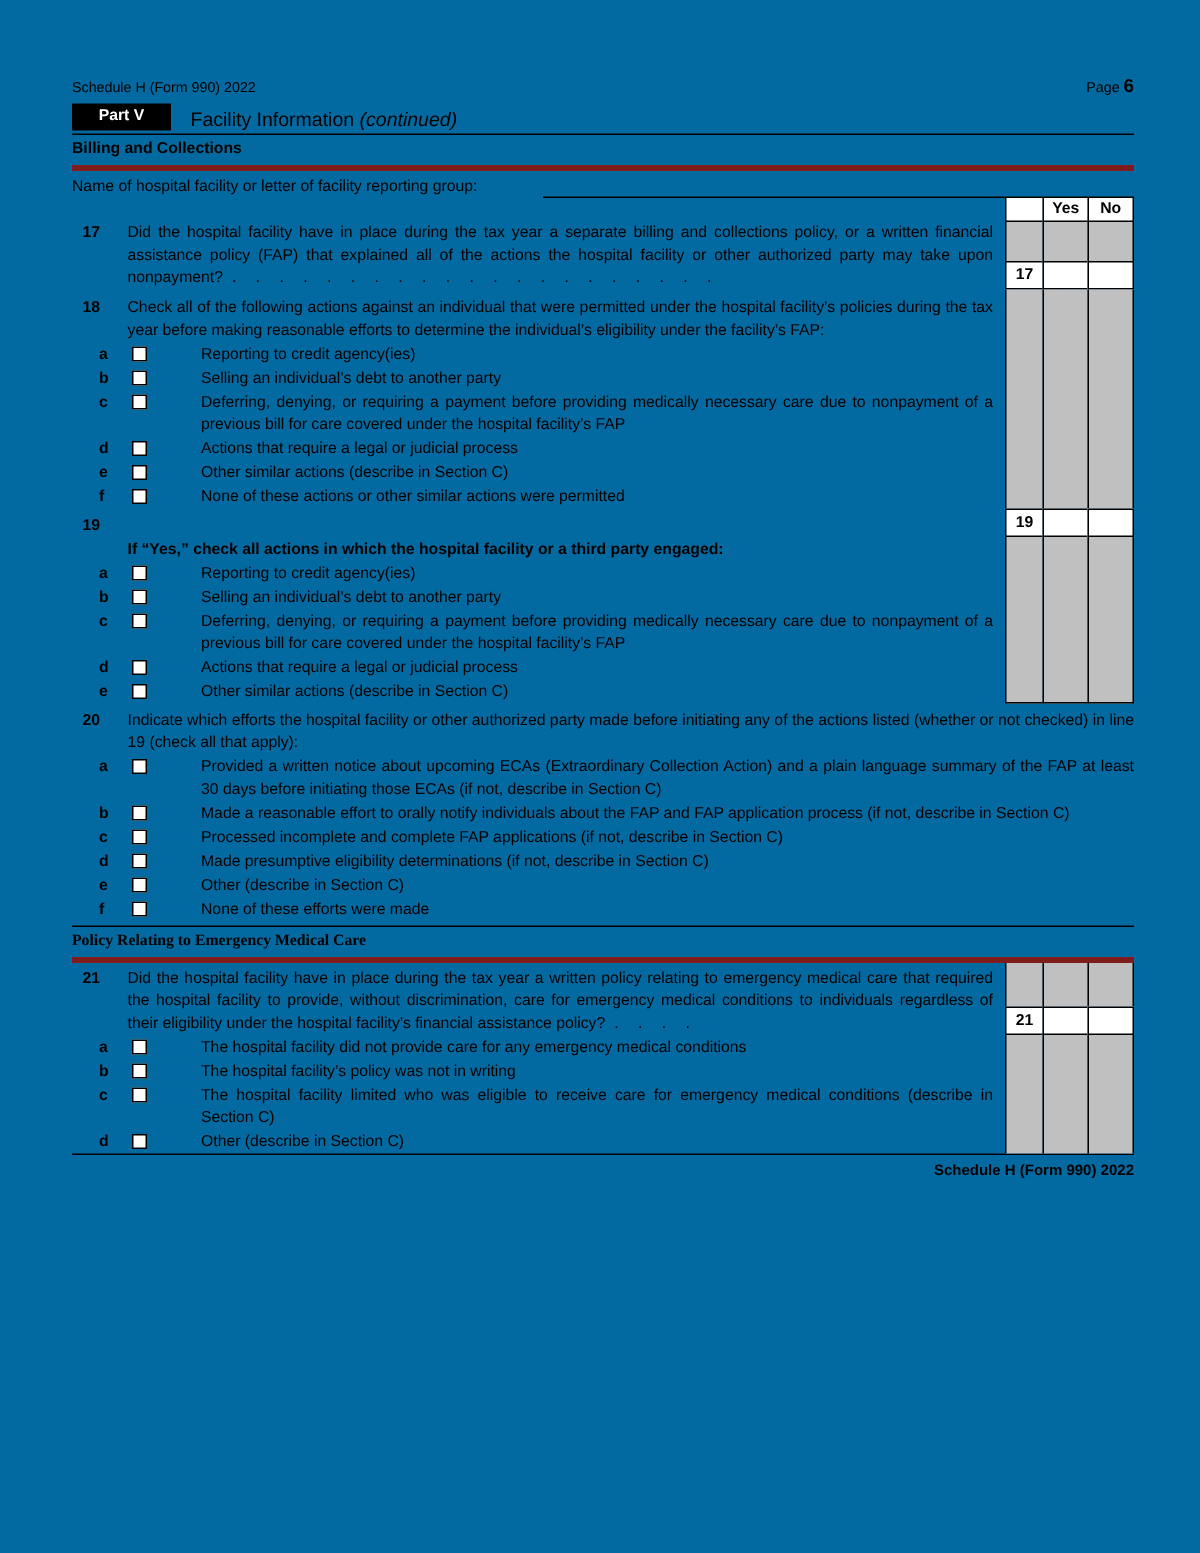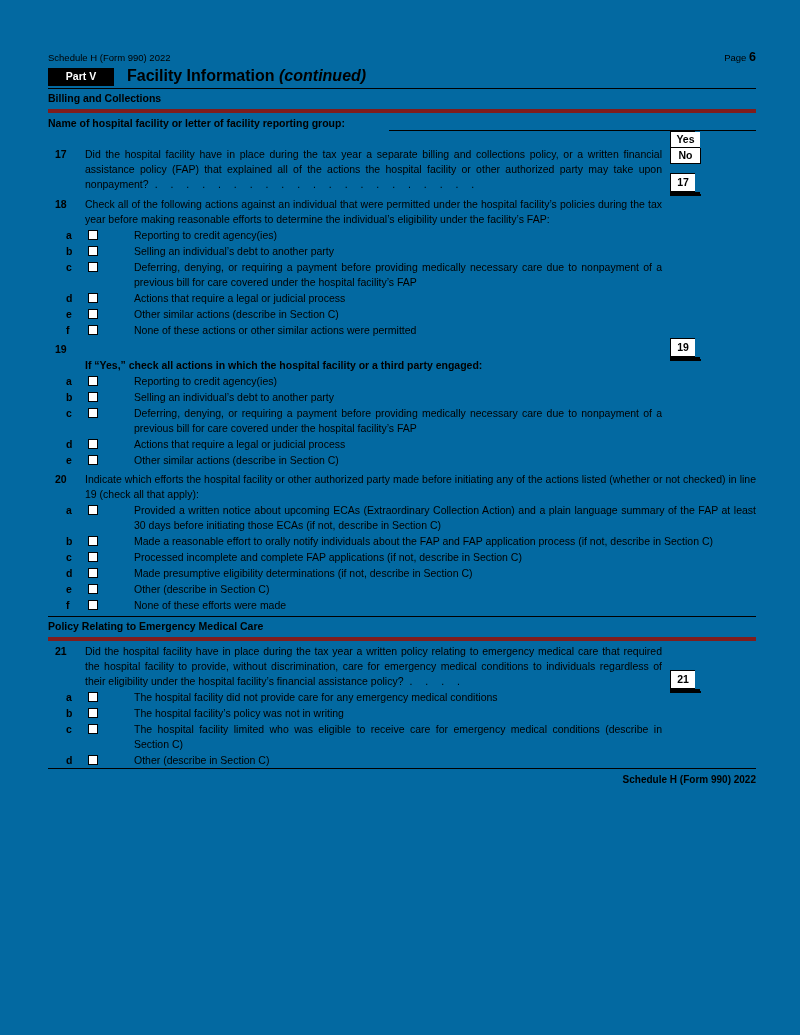--- a/index.html
+++ b/index.html
@@ -7,39 +7,39 @@
   .page { position:relative; width:800px; height:1035px; background:#0369a1;
           font-family:"Liberation Sans", sans-serif; color:#000; overflow:hidden; }
   .content { position:absolute; left:48px; top:50px; width:708px;
              font-size:10.5px; line-height:15px; }
 
   .tophdr { display:flex; justify-content:space-between; align-items:flex-end;
             font-size:9.5px; margin-bottom:3px; }
   .pagelbl { font-size:9.5px; }
   .pagenum { font-weight:bold; font-size:12.5px; }
 
-  .partrow { display:flex; align-items:flex-start; border-bottom:1px solid #000; padding-bottom:2px; }
+  .partrow { display:flex; align-items:flex-end; border-bottom:1px solid #000; padding-bottom:2px; }
   .partbox { background:#000; color:#fff; font-weight:bold; width:66px; text-align:center;
              padding:1px 0 2px; font-size:10.5px; }
-  .parttitle { font-weight:bold; font-size:16px; margin-left:13px; }
+  .parttitle { font-weight:normal; font-size:13px; margin-left:13px; }
   .parttitle .cont { font-style:italic; }
 
   .secrow { font-weight:bold; font-size:10.5px; padding:2px 0 3px; border-bottom:4px solid #7f1d1d; }
-  .secrow.topline { border-top:1px solid #000; margin-top:3px; }
-
-  .namerow { display:flex; font-weight:bold; padding-top:3px; height:18px;gap:40px; }
+  .secrow.topline { border-top:1px solid #000; margin-top:3px;font-family:Liberation Serif, serif; }
+
+  .namerow { display:flex; font-weight:normal; padding-top:3px; height:18px;gap:40px; }
   .nameblank { flex:1; border-bottom:1px solid #000; margin-left:4px; }
 
   .tbl { border-bottom:1px solid #000; }
   .trow { display:flex; align-items:stretch; }
   .tcol { flex:1 1 auto; min-width:0; padding-right:8px; }
   .tcol.full { padding-right:0; }
 
   .anscol { flex:0 0 86px; display:flex; flex-direction:column; }
-  .arow { display:flex;flex-direction:column; }
+  .arow { display:flex; }
   .acell { border-left:1px solid #000; }
   .acell.n { width:25px; }
   .acell.y { width:30px; }
   .acell.o { width:31px; border-right:1px solid #000; }
   .ahead { height:16px; flex:0 0 16px; }
   .ahead .acell { border-bottom:1px solid #000; font-weight:bold; text-align:center; line-height:15px; background:#fff; }
   .afill { flex:1 1 auto; min-height:0; }
   .afill .acell { background:#c0c0c0; }
   .afill.endcap .acell { border-bottom:1px solid #000; }
   .aans { height:19px; flex:0 0 19px; }

